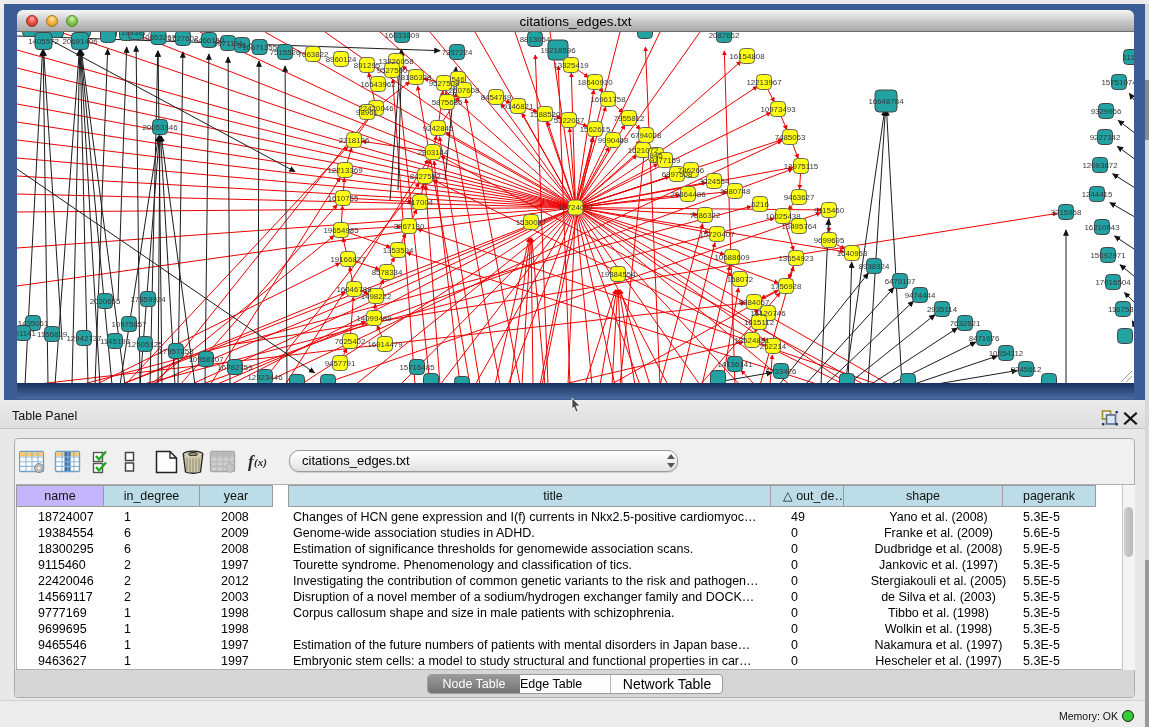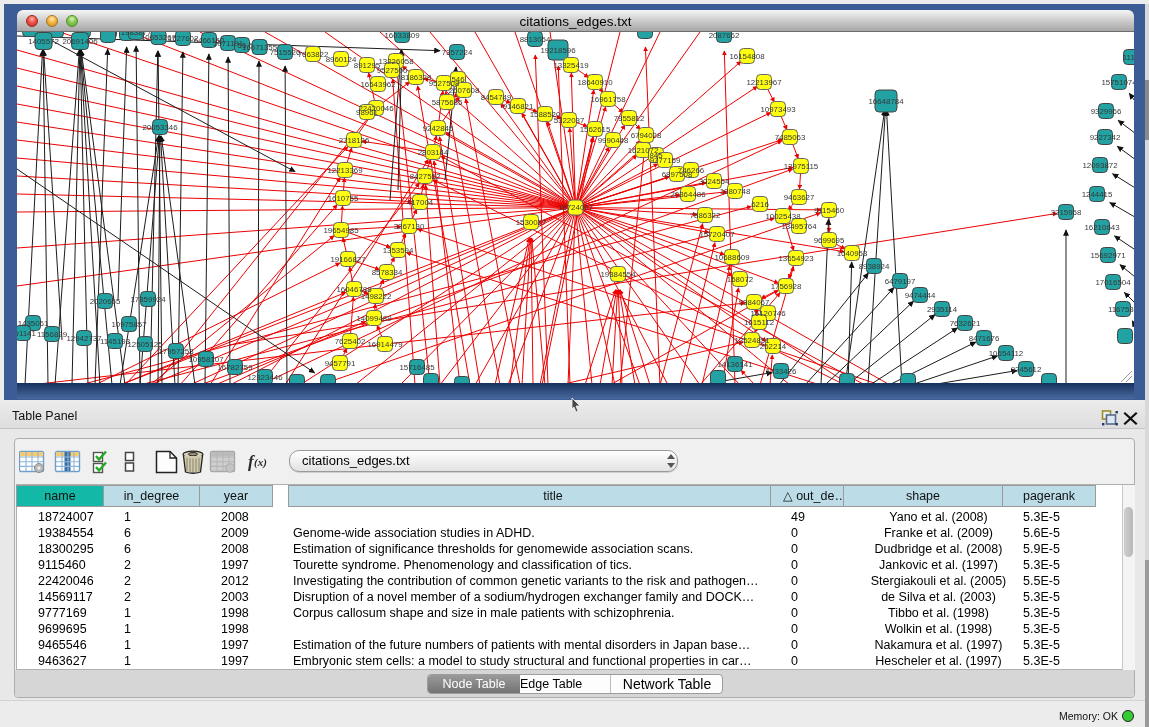--- a/index.html
+++ b/index.html
@@ -618,31 +618,32 @@
 
 <div class="abs" style="left:289px;top:450px;width:389px;height:22px;border:1px solid #9a9a9a;border-radius:10px;
   background:linear-gradient(#ffffff,#e2e2e2);box-shadow:0 1px 1px rgba(0,0,0,0.15)"></div>
 <div class="abs" style="left:302px;top:453px;font-size:13px;color:#000">citations_edges.txt</div>
 <svg class="abs" style="left:666px;top:454px" width="10" height="14" viewBox="0 0 10 14">
 <path d="M5,0 L9,5 H1 Z" fill="#555"></path>
     <path d="M5,14 L9,9 H1 Z" fill="#555"></path>
 </svg>
 
 <div class="abs" style="left:16px;top:484px;width:1119px;height:186px;background:#fff;border:1px solid #b0b0b0"></div>
-<div class="th" style="left:16px;width:88px;background:#14b8a6">name</div>
+<div class="th" style="left:16px;width:88px;background:#c4b5fd">name</div>
 <div class="th" style="left:103px;width:97px">in_degree</div>
 <div class="th" style="left:199px;width:74px">year</div>
 <div class="th" style="left:288px;width:530px">title</div>
 <div class="th" style="left:770px;width:90px">△ out_de…</div>
 <div class="th" style="left:843px;width:160px">shape</div>
 <div class="th" style="left:1002px;width:94px">pagerank</div>
 <div class="tr" style="top:509px">
     <span style="left:22px">18724007</span>
     <span style="left:108px">1</span>
     <span style="left:205px">2008</span>
+    <span style="left:277px">Changes of HCN gene expression and I(f) currents in Nkx2.5-positive cardiomyoc…</span>
     <span style="left:775px">49</span>
     <span style="left:843px;width:159px;text-align:center">Yano et al. (2008)</span>
     <span style="left:1007px">5.3E-5</span>
   </div>
 <div class="tr" style="top:525px">
     <span style="left:22px">19384554</span>
     <span style="left:108px">6</span>
     <span style="left:205px">2009</span>
     <span style="left:277px">Genome-wide association studies in ADHD.</span>
     <span style="left:775px">0</span>

